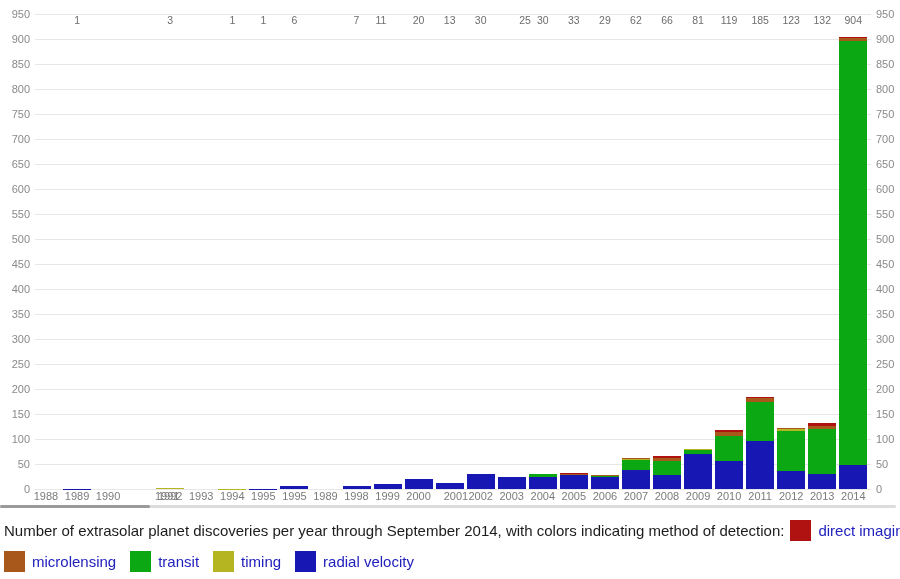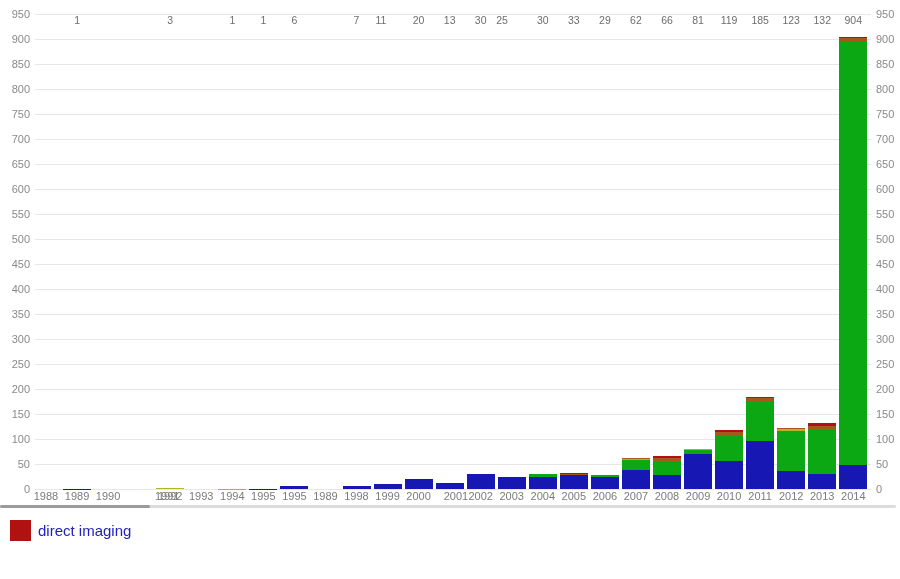--- a/index.html
+++ b/index.html
@@ -118,21 +118,21 @@
     <div class="xlab" style="left: 402.6px;">2000</div>
     <div class="toplab" style="left: 396.6px;">20</div>
     <div class="seg" style="left: 435.65px; top: 482.5px; height: 6.5px; background: rgb(23, 23, 180);"></div>
     <div class="xlab" style="left: 440px; text-align: center;">2001</div>
     <div class="toplab" style="left: 427.65px;">13</div>
     <div class="seg" style="left: 466.7px; top: 474px; height: 15px; background: rgb(23, 23, 180);"></div>
     <div class="xlab" style="left: 464.7px;">2002</div>
     <div class="toplab" style="left: 458.7px;">30</div>
     <div class="seg" style="left: 497.75px; top: 476.5px; height: 12.5px; background: rgb(23, 23, 180);"></div>
     <div class="xlab" style="left: 495.75px;">2003</div>
-    <div class="toplab" style="left: 480px; text-align: center;">25</div>
+    <div class="toplab" style="left: 503px; text-align: center;">25</div>
     <div class="seg" style="left: 528.8px; top: 476.5px; height: 12.5px; background: rgb(23, 23, 180);"></div>
     <div class="seg" style="left: 528.8px; top: 474px; height: 2.5px; background: rgb(12, 168, 20);"></div>
     <div class="xlab" style="left: 526.8px;">2004</div>
     <div class="toplab" style="left: 520.8px;">30</div>
     <div class="seg" style="left: 559.85px; top: 475px; height: 14px; background: rgb(23, 23, 180);"></div>
     <div class="seg" style="left: 559.85px; top: 473.5px; height: 1.5px; background: rgb(169, 88, 27);"></div>
     <div class="seg" style="left: 559.85px; top: 472.5px; height: 1px; background: rgb(176, 18, 18);"></div>
     <div class="xlab" style="left: 557.85px;">2005</div>
     <div class="toplab" style="left: 551.85px;">33</div>
     <div class="seg" style="left: 590.9px; top: 477px; height: 12px; background: rgb(23, 23, 180);"></div>
@@ -184,16 +184,27 @@
     <div class="seg" style="left: 839.3px; top: 464.5px; height: 24.5px; background: rgb(23, 23, 180);"></div>
     <div class="seg" style="left: 839.3px; top: 40.5px; height: 424px; background: rgb(12, 168, 20);"></div>
     <div class="seg" style="left: 839.3px; top: 38px; height: 2.5px; background: rgb(169, 88, 27);"></div>
     <div class="seg" style="left: 839.3px; top: 37px; height: 1px; background: rgb(176, 18, 18);"></div>
     <div class="xlab" style="left: 837.3px;">2014</div>
     <div class="toplab" style="left: 831.3px;">904</div>
   </div>
 
 <div class="caption">
   <div class="cap-row1">
+    <span>Number of extrasolar planet discoveries per year through September 2014, with colors indicating method of detection:</span>
     <span class="swatch" id="di-swatch" style="background: rgb(176, 18, 18);"></span>
     <a class="leg-label">direct imaging</a>
   </div>
+  <div class="cap-row2" id="legend-row">
+      <span class="swatch" style="background: rgb(169, 88, 27); margin-left: 0px;"></span>
+      <a class="leg-label">microlensing</a>
+      <span class="swatch" style="background: rgb(12, 168, 20); margin-left: 0px;"></span>
+      <a class="leg-label">transit</a>
+      <span class="swatch" style="background: rgb(181, 181, 33); margin-left: 0px;"></span>
+      <a class="leg-label">timing</a>
+      <span class="swatch" style="background: rgb(23, 23, 180); margin-left: 0px;"></span>
+      <a class="leg-label">radial velocity</a>
+    </div>
 </div>
 
 </body></html>

